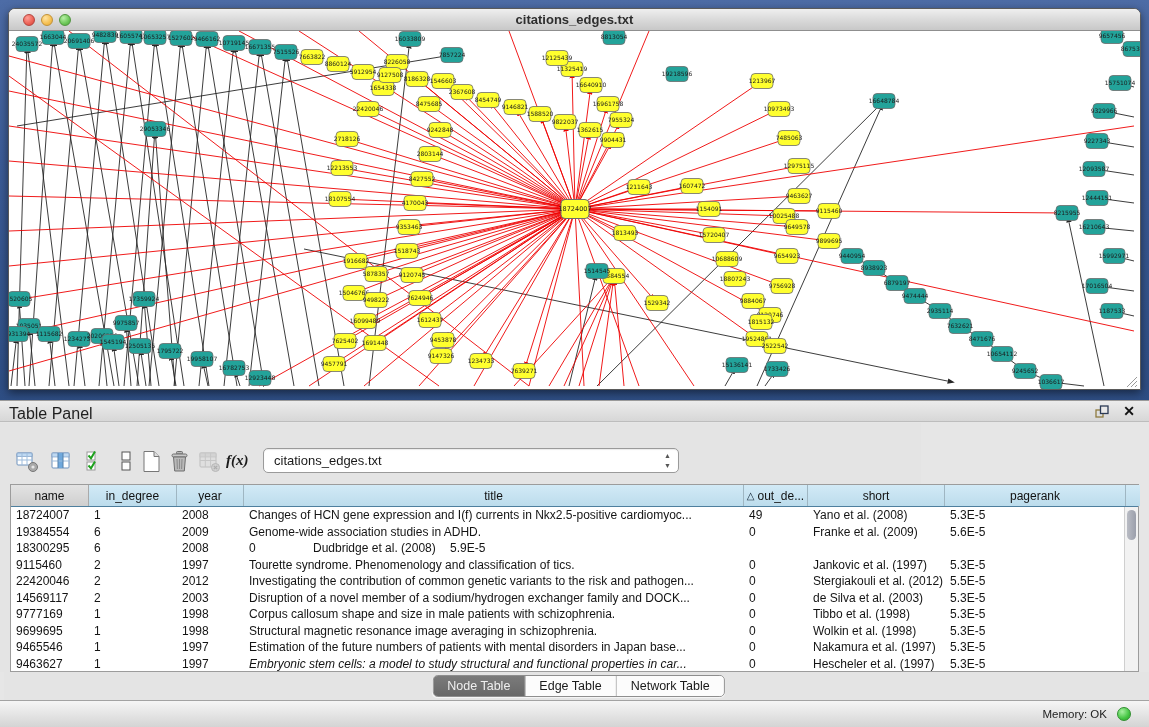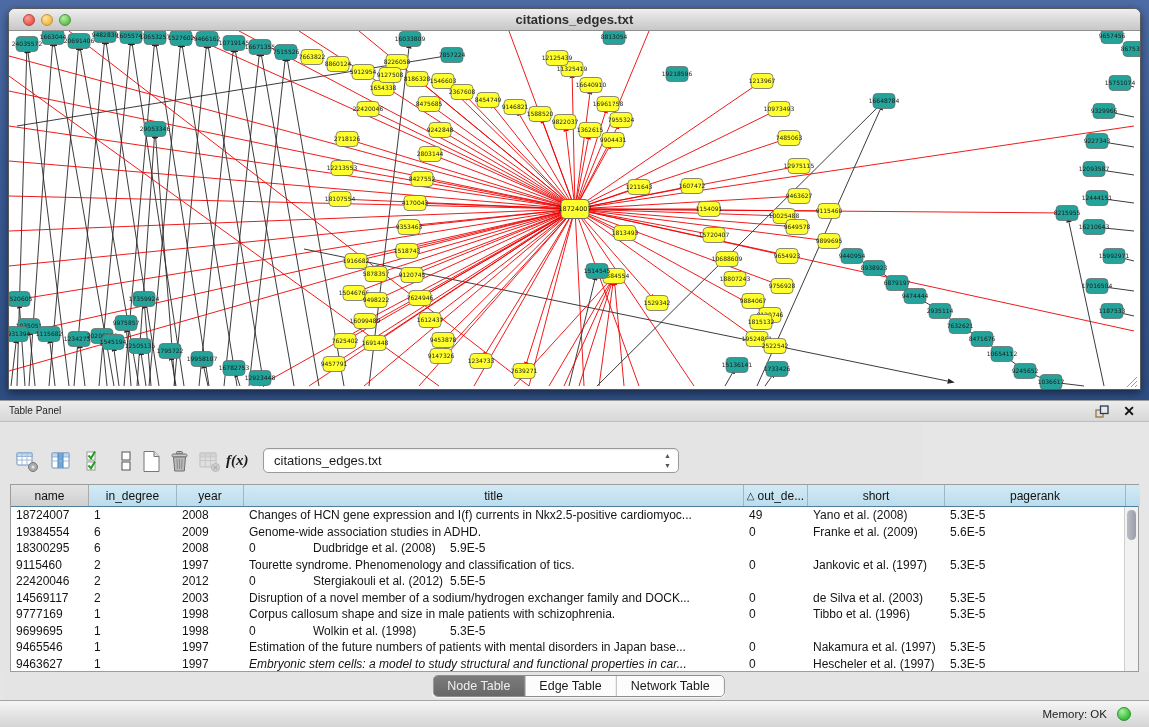--- a/index.html
+++ b/index.html
@@ -22,21 +22,21 @@
   #win-title { position:absolute; left:0; right:0; top:3px; text-align:center;
     font-size:13px; font-weight:bold; color:#2e2e2e; }
   #net-canvas { position:absolute; left:0; top:22px; width:1131px; height:359px; background:#fff; }
   #graph-svg { display:block; }
   #resize-grip { position:absolute; right:2px; bottom:2px; width:14px; height:14px; }
 
   
   #tp-header { position:absolute; left:0; top:400px; width:1149px; height:22px;
     background:linear-gradient(180deg,#ececec,#d7d7d7); border-top:1px solid #9a9a9a;
     border-bottom:1px solid #bdbdbd; }
-  #tp-title { position:absolute; left:9px; top:4px; font-size:10px; color:#1f1f1f; }
+  #tp-title { position:absolute; left:9px; top:4px; font-size:16px; color:#1f1f1f; }
   #float-icon { position:absolute; right:40px; top:4px; width:14px; height:14px; }
   #close-icon { position:absolute; right:14px; top:2px; font-size:14px; font-weight:bold; color:#111; cursor:default; }
 
   
   #tp-body { position:absolute; left:0; top:423px; width:921px; height:249px; background:#E4E4E4; }
   .tool-icon { position:absolute; top:27px; width:24px; height:24px; }
   #dropdown { position:absolute; left:263px; top:25px; width:416px; height:25px; background:#fff;
     border:1px solid #9a9a9a; border-radius:5px; box-shadow:inset 0 1px 1px rgba(0,0,0,.08); }
   #dropdown-value { position:absolute; left:10px; top:4px; font-size:13px; color:#1a1a1a; }
   #dropdown-arrows { position:absolute; right:7px; top:2px; font-size:7px; line-height:10px; color:#555; text-align:center; }
@@ -643,46 +643,48 @@
             <div class="td" style="width: 67px;">1997</div>
             <div class="td" style="width: 500px;">Tourette syndrome. Phenomenology and classification of tics.</div>
             <div class="td" style="width: 64px;">0</div>
             <div class="td" style="width: 137px;">Jankovic et al. (1997)</div>
             <div class="td" style="width: 181px;">5.3E-5</div>
           </div>
           <div class="tr">
             <div class="td" style="width: 78px;">22420046</div>
             <div class="td" style="width: 88px;">2</div>
             <div class="td" style="width: 67px;">2012</div>
+            <div class="td" style="width: 500px;">Investigating the contribution of common genetic variants to the risk and pathogen...</div>
             <div class="td" style="width: 64px;">0</div>
             <div class="td" style="width: 137px;">Stergiakouli et al. (2012)</div>
             <div class="td" style="width: 181px;">5.5E-5</div>
           </div>
           <div class="tr">
             <div class="td" style="width: 78px;">14569117</div>
             <div class="td" style="width: 88px;">2</div>
             <div class="td" style="width: 67px;">2003</div>
             <div class="td" style="width: 500px;">Disruption of a novel member of a sodium/hydrogen exchanger family and DOCK...</div>
             <div class="td" style="width: 64px;">0</div>
             <div class="td" style="width: 137px;">de Silva et al. (2003)</div>
             <div class="td" style="width: 181px;">5.3E-5</div>
           </div>
           <div class="tr">
             <div class="td" style="width: 78px;">9777169</div>
             <div class="td" style="width: 88px;">1</div>
             <div class="td" style="width: 67px;">1998</div>
             <div class="td" style="width: 500px;">Corpus callosum shape and size in male patients with schizophrenia.</div>
             <div class="td" style="width: 64px;">0</div>
-            <div class="td" style="width: 137px;">Tibbo et al. (1996)</div>
+            <div class="td" style="width: 137px;">Tibbo et al. (1998)</div>
             <div class="td" style="width: 181px;">5.3E-5</div>
           </div>
           <div class="tr">
             <div class="td" style="width: 78px;">9699695</div>
             <div class="td" style="width: 88px;">1</div>
             <div class="td" style="width: 67px;">1998</div>
+            <div class="td" style="width: 500px;">Structural magnetic resonance image averaging in schizophrenia.</div>
             <div class="td" style="width: 64px;">0</div>
             <div class="td" style="width: 137px;">Wolkin et al. (1998)</div>
             <div class="td" style="width: 181px;">5.3E-5</div>
           </div>
           <div class="tr">
             <div class="td" style="width: 78px;">9465546</div>
             <div class="td" style="width: 88px;">1</div>
             <div class="td" style="width: 67px;">1997</div>
             <div class="td" style="width: 500px;">Estimation of the future numbers of patients with mental disorders in Japan base...</div>
             <div class="td" style="width: 64px;">0</div>

